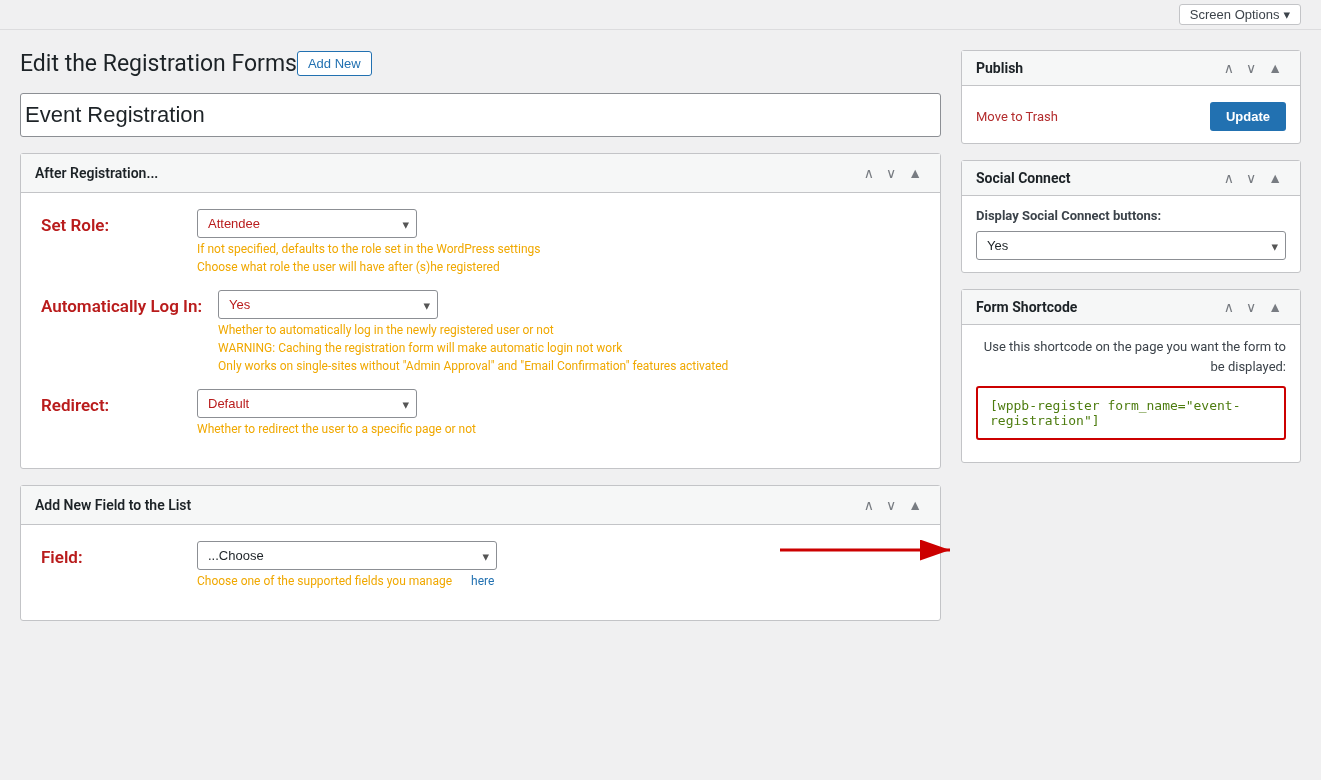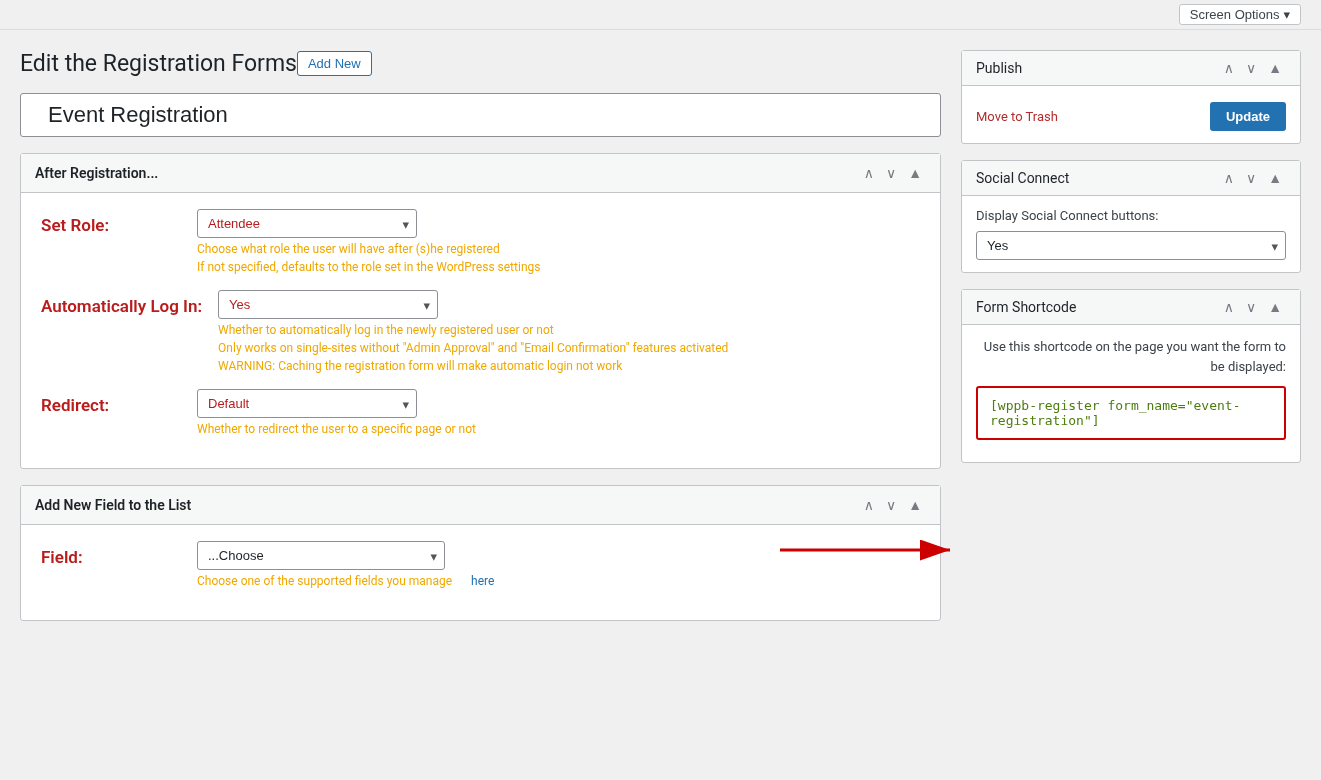--- a/index.html
+++ b/index.html
@@ -58,21 +58,21 @@
       background: #fff;
       border: 1px solid #2271b1;
       color: #2271b1;
       border-radius: 3px;
       padding: 4px 10px;
       font-size: 13px;
       cursor: pointer;
     }
     .form-title-input {
       width: 100%;
-      padding: 8px 27px;
+      padding: 8px 4px;
       font-size: 22px;
       border: 1px solid #8c8f94;
       border-radius: 3px;
       background: #fff;
       margin-bottom: 16px;
       color: #1d2327;
     }
     .panel {
       background: #fff;
       border: 1px solid #c3c4c7;
@@ -169,21 +169,21 @@
     }
     .side-panel-header {
       display: flex;
       align-items: center;
       justify-content: space-between;
       padding: 8px 14px;
       background: #f6f7f7;
       border-bottom: 1px solid #c3c4c7;
     }
     .side-panel-title {
-      font-weight: 400;
+      font-weight: 700;
       font-size: 14px;
       color: #1d2327;
     }
     .side-panel-body {
       padding: 12px 14px;
     }
     .publish-actions {
       display: flex;
       align-items: center;
       justify-content: space-between;
@@ -203,20 +203,21 @@
       border-radius: 3px;
       padding: 7px 16px;
       font-size: 13px;
       cursor: pointer;
       font-weight: 600;
     }
     .social-connect-label {
       font-size: 13px;
       color: #3c434a;
       margin-bottom: 8px;
+      font-weight: bold;
     }
     .full-select-wrap {
       position: relative;
       display: block;
       width: 100%;
     }
     .full-select-wrap select {
       width: 100%;
       padding: 6px 28px 6px 10px;
       border: 1px solid #8c8f94;
@@ -265,21 +266,21 @@
     .shortcode-note-normal {
       color: #3c434a;
     }
     .redirect-row {
       margin-top: 8px;
     }
     
     .field-select-wrap {
       position: relative;
       display: block;
-      width: 248px;
+      width: 300px;
     }
     .field-select-wrap select {
       width: 100%;
       padding: 6px 28px 6px 10px;
       border: 1px solid #8c8f94;
       border-radius: 3px;
       background: #fff;
       font-size: 13px;
       color: #1d2327;
       appearance: none;
@@ -334,39 +335,39 @@
             <div class="select-wrap">
               <select>
                 <option>Attendee</option>
                 <option>Subscriber</option>
                 <option>Contributor</option>
                 <option>Editor</option>
                 <option>Author</option>
                 <option>Administrator</option>
               </select>
             </div>
-            <div class="help-text">Choose what role the user will have after (s)he registered</div>
             <div class="help-text">
               <span>If not specified, defaults to the role set in the WordPress settings</span>
             </div>
+            <div class="help-text">Choose what role the user will have after (s)he registered</div>
           </div>
         </div>
 
         <div class="field-row">
           <span class="field-label">Automatically Log In:</span>
           <div class="field-content">
             <div class="select-wrap">
               <select>
                 <option>Yes</option>
                 <option>No</option>
               </select>
             </div>
             <div class="help-text">Whether to automatically log in the newly registered user or not</div>
+            <div class="help-text">WARNING: Caching the registration form will make automatic login not work</div>
             <div class="help-text">Only works on single-sites without "Admin Approval" and "Email Confirmation" features activated</div>
-            <div class="help-text">WARNING: Caching the registration form will make automatic login not work</div>
           </div>
         </div>
 
         <div class="field-row redirect-row">
           <span class="field-label">Redirect:</span>
           <div class="field-content">
             <div class="select-wrap">
               <select>
                 <option>Default</option>
                 <option>Custom URL</option>

